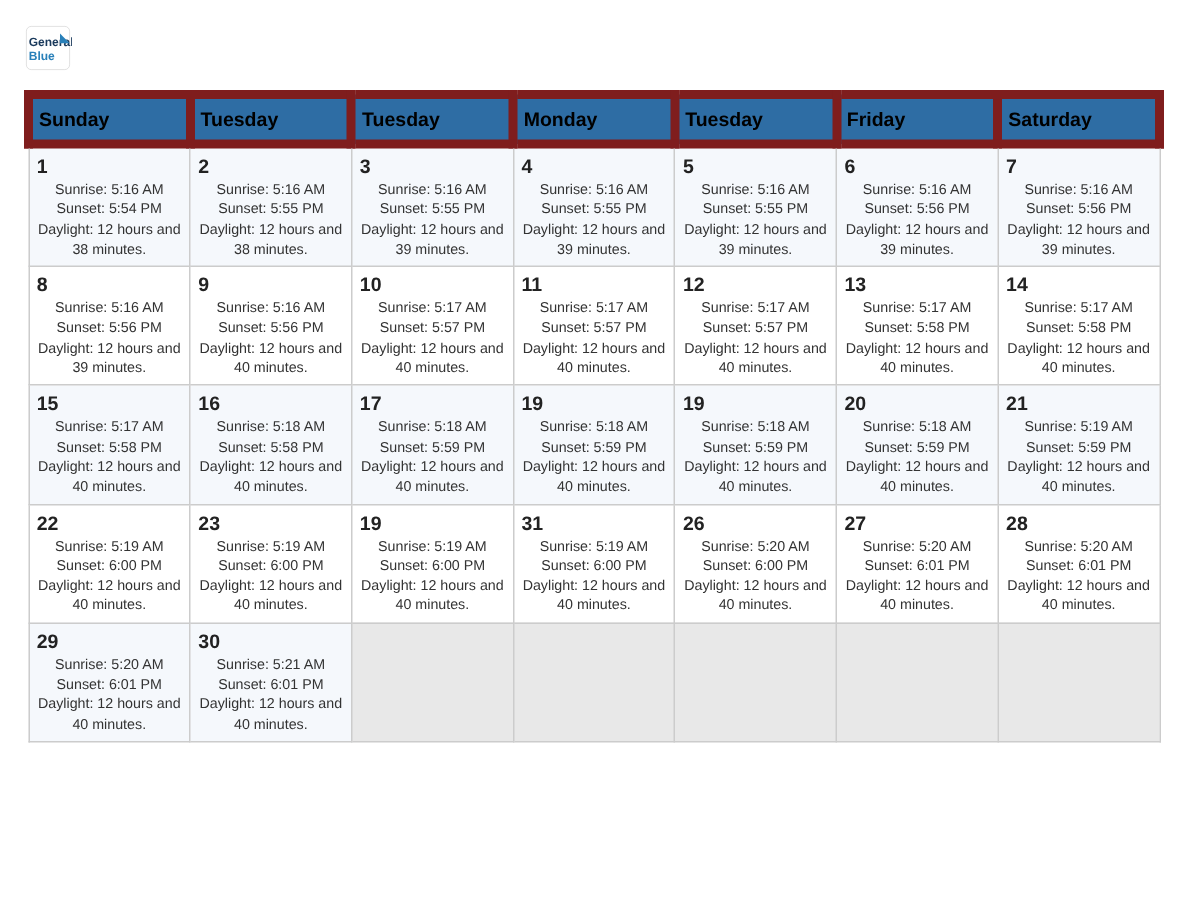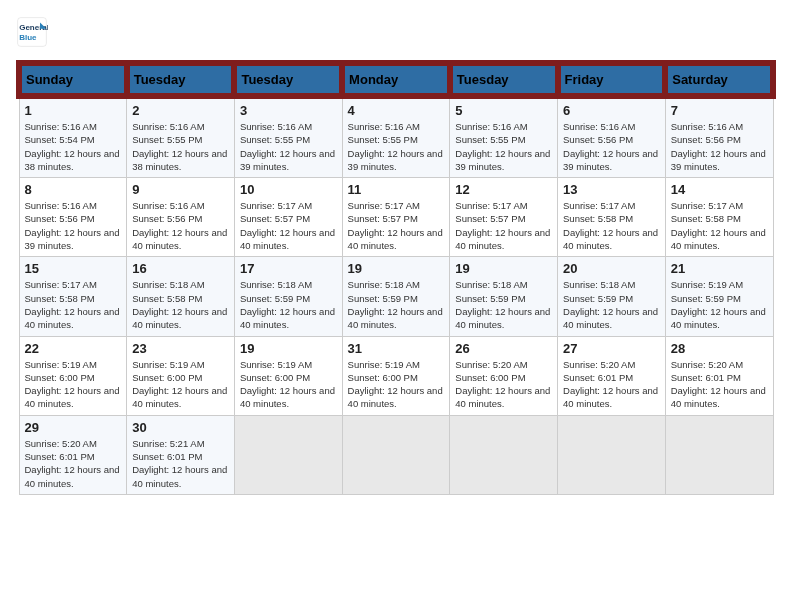--- a/index.html
+++ b/index.html
@@ -78,20 +78,21 @@
       font-size: 13px;
       font-weight: bold;
       color: #222;
       display: block;
       margin-bottom: 2px;
     }
     .day-info {
       font-size: 9.5px;
       color: #333;
       line-height: 1.4;
+      text-align: center;
     }
     .empty-cell {
       background: #e8e8e8 !important;
     }
   </style>
 </head>
 <body>
 
 <div class="header-section">
   <div class="logo">

